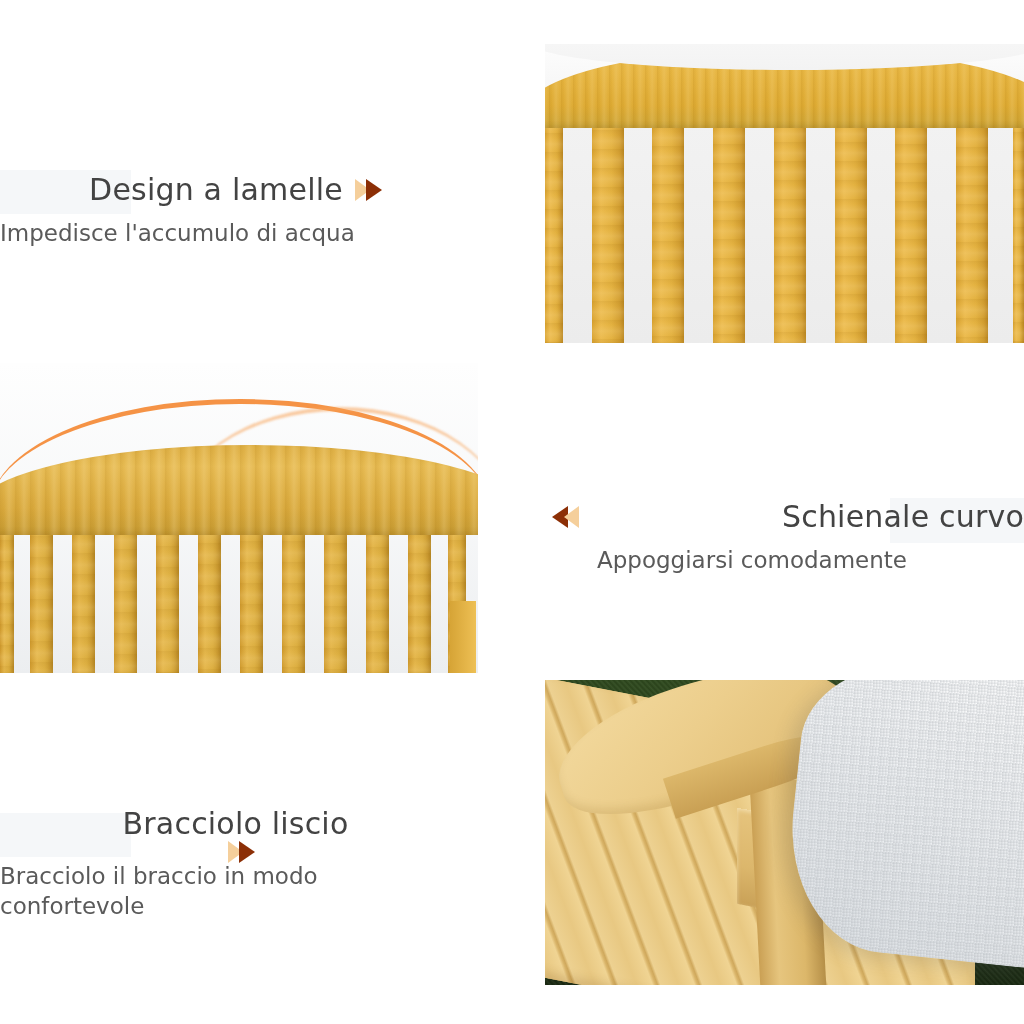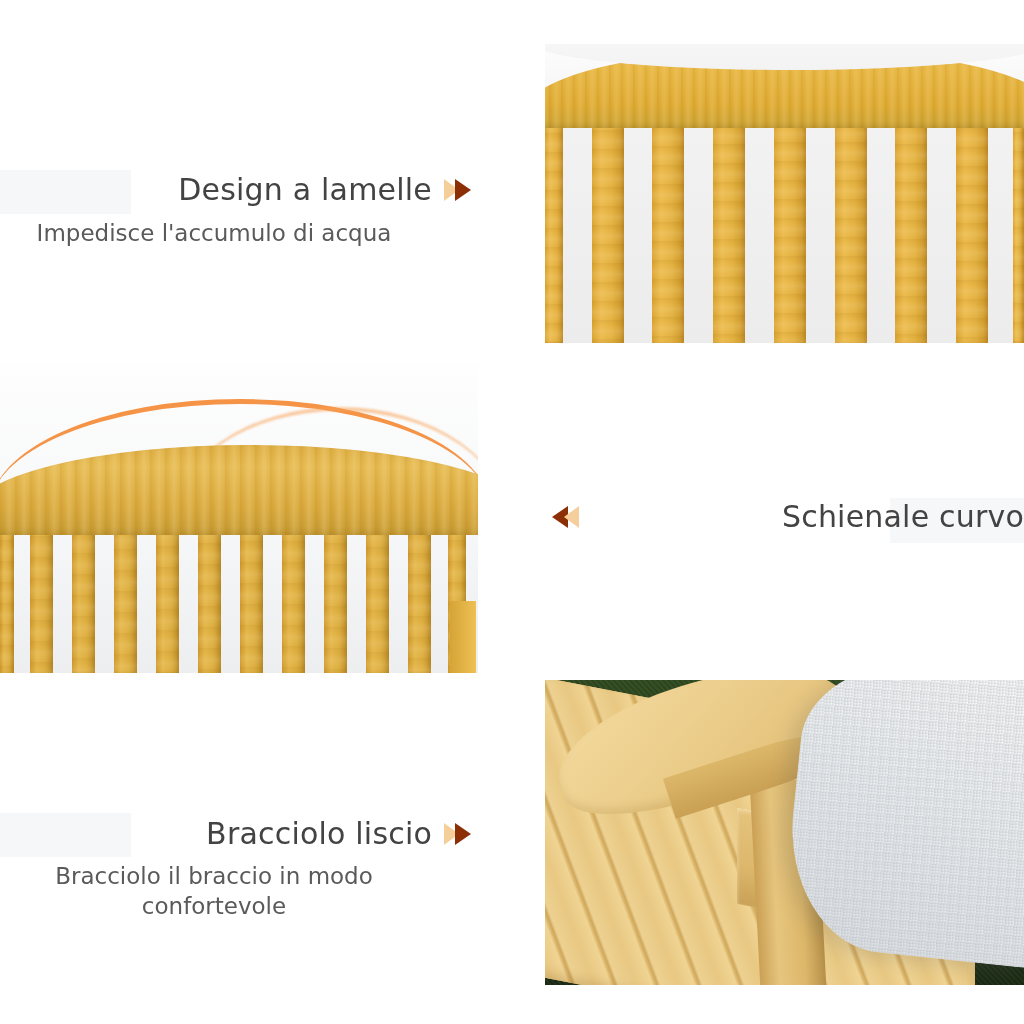--- a/index.html
+++ b/index.html
@@ -58,21 +58,21 @@
 
   .subline {
     position: relative;
     z-index: 2;
     font-size: 23px;
     font-weight: 400;
     color: #5a5a5a;
     line-height: 1.32;
     white-space: pre-line;
   }
-  .subline.align-right { text-align: center; }
+  .subline.align-right { text-align: left; }
   .subline.align-left  { text-align: left; }
 
   
   .arrows {
     display: inline-flex;
     align-items: center;
     flex-shrink: 0;
   }
   .arrows.right { margin-left: 12px; }
   .arrows.left  { margin-right: 12px; }
@@ -296,44 +296,45 @@
     <div class="seat"></div>
     <div class="apron"></div>
     <div class="armleg"></div>
     <div class="armtop"></div>
     <div class="armedge"></div>
     <div class="blanket"></div>
   </div>
 
   <div class="feature" style="left:0px; top:160px; width:495px;">
     <div class="grayband" style="left:0px; top:10px; width:131px; height:44px;"></div>
-    <div class="headline-row align-right" style="padding-right:24px; height:60px;">
+    <div class="headline-row align-right" style="padding-right:24px; height:60px;justify-content:center;">
       <span class="headline">Design a lamelle</span>
       <span class="arrows right">
         <span class="tri light"></span>
         <span class="tri dark"></span>
       </span>
     </div>
     <div class="subline align-right" style="padding-right:67px; margin-top:-2px;">Impedisce l'accumulo di acqua</div>
   </div>
 
   <div class="feature" style="left:530px; top:487px; width:494px;">
     <div class="grayband" style="left:360px; top:11px; width:134px; height:45px;"></div>
     <div class="headline-row align-left" style="padding-left:22px; height:60px;">
       <span class="arrows left">
         <span class="tri dark"></span>
         <span class="tri light"></span>
       </span>
       <span class="headline">Schienale curvo</span>
     </div>
+    <div class="subline align-left" style="padding-left:67px; margin-top:-2px;">Appoggiarsi comodamente</div>
   </div>
 
   <div class="feature" style="left:0px; top:805px; width:495px;">
     <div class="grayband" style="left:0px; top:8px; width:131px; height:44px;"></div>
-    <div class="headline-row align-right" style="padding-right:24px; height:58px;">
+    <div class="headline-row align-right" style="padding-right:24px; height:58px;flex-direction:column;">
       <span class="headline">Bracciolo liscio</span>
       <span class="arrows right">
         <span class="tri light"></span>
         <span class="tri dark"></span>
       </span>
     </div>
     <div class="subline align-right" style="padding-right:67px; margin-top:-2px;">Bracciolo il braccio in modo
 confortevole</div>
   </div>
 

